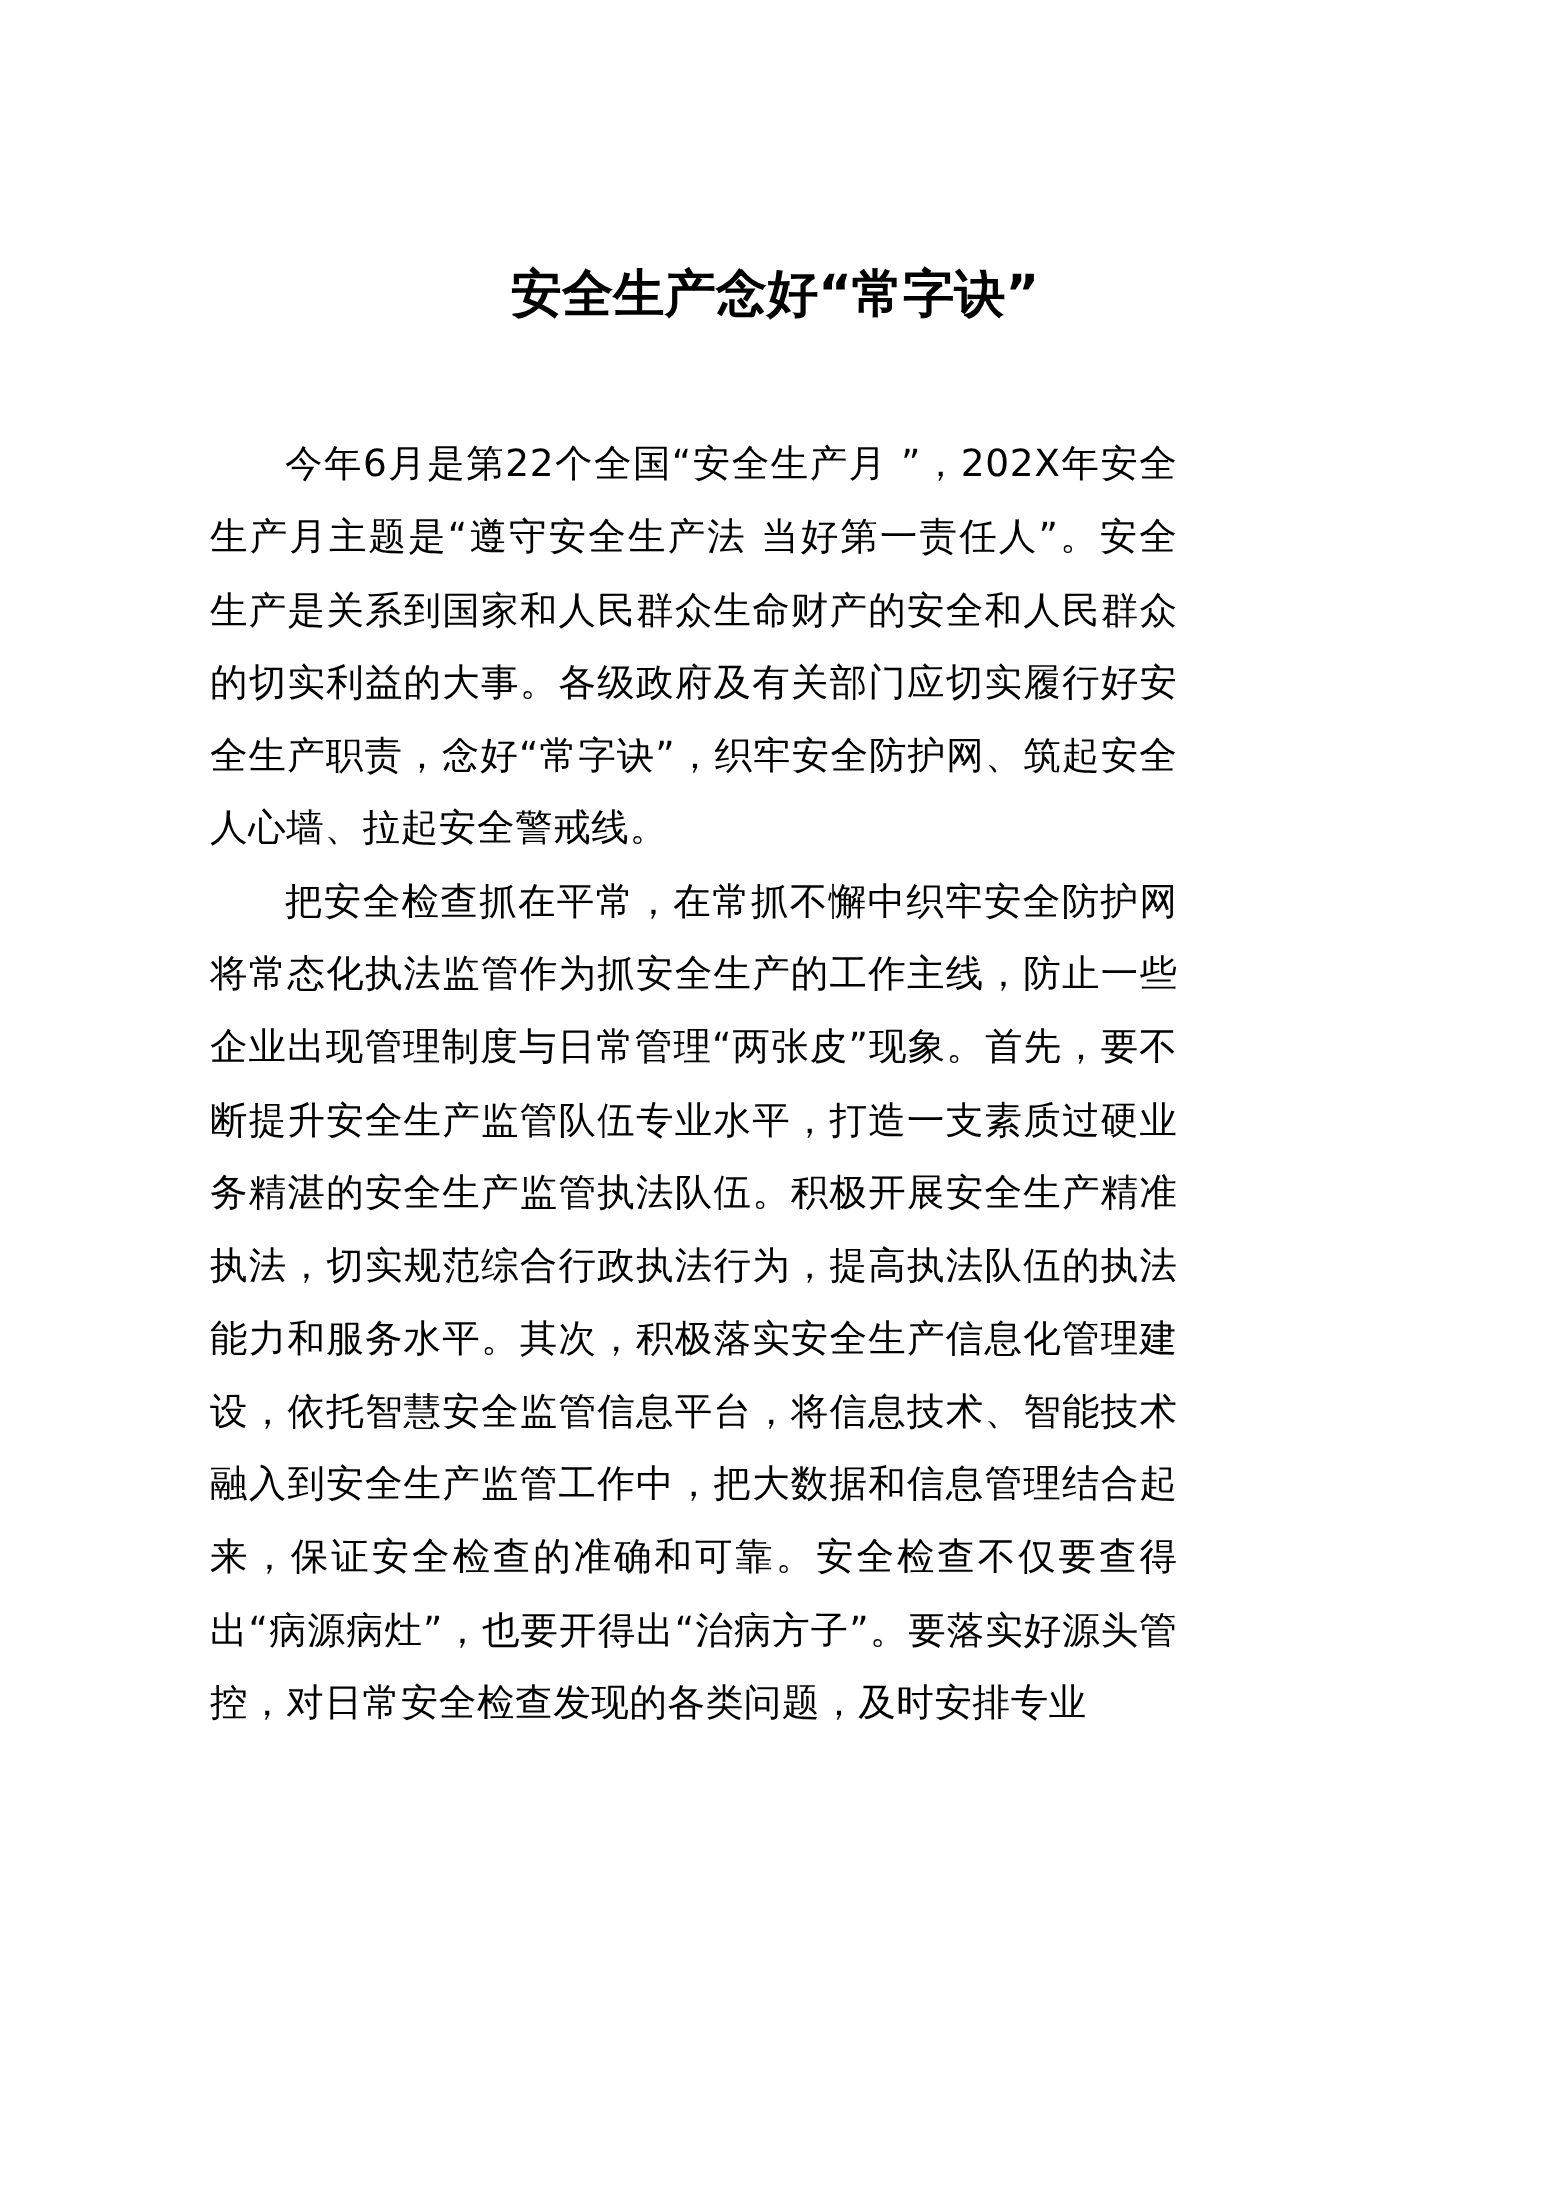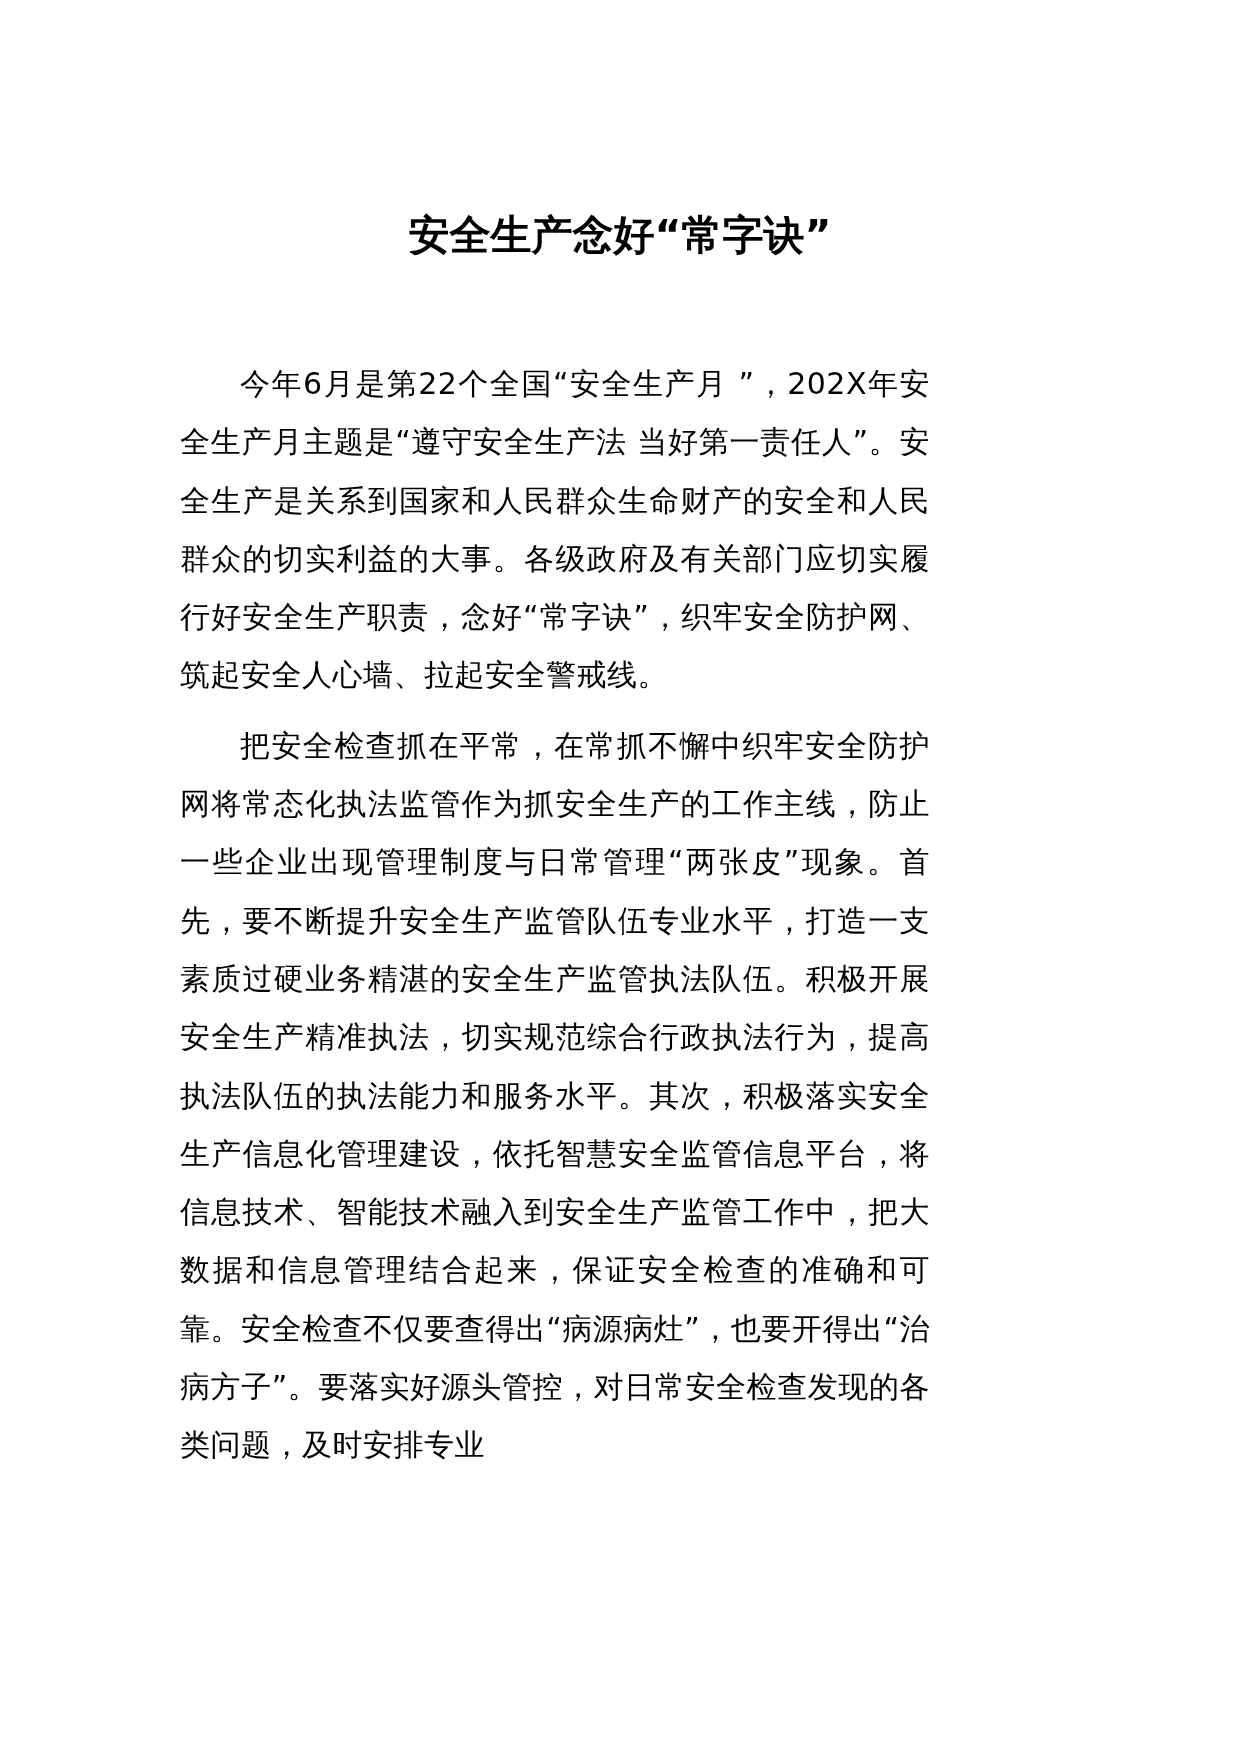--- a/index.html
+++ b/index.html
@@ -34,21 +34,21 @@
       line-height: 60px;
       letter-spacing: 0px;
     }
     .body-text {
       position: absolute;
       left: 168px;
       top: 343px;
       width: 774px;
     }
     .para {
-      margin: 12px;
+      margin: 0;
       font-size: 30px;
       line-height: 58.3px;
       text-indent: 60px;
       text-align: justify;
       text-justify: inter-character;
       word-break: break-all;
       letter-spacing: 0.5px;
     }
   </style>
 </head>

